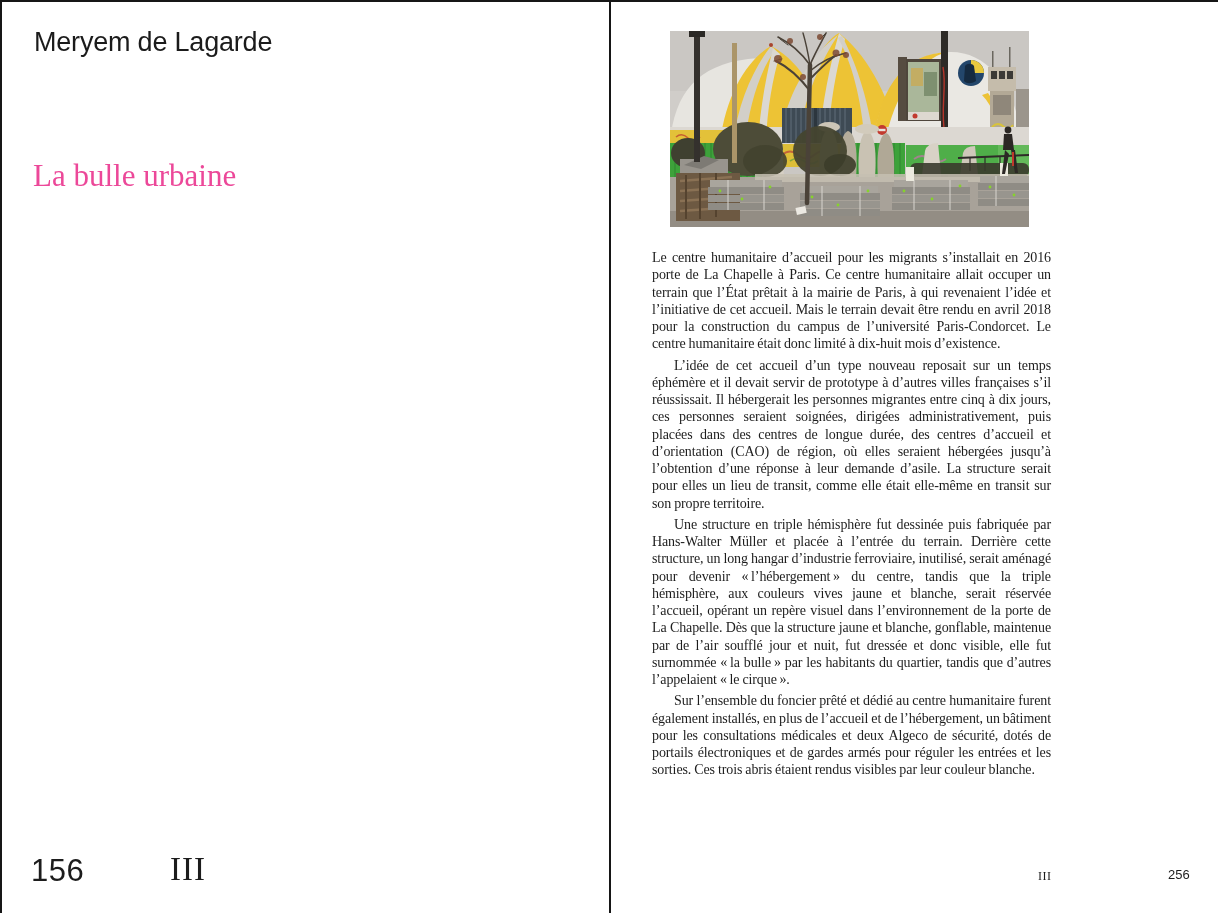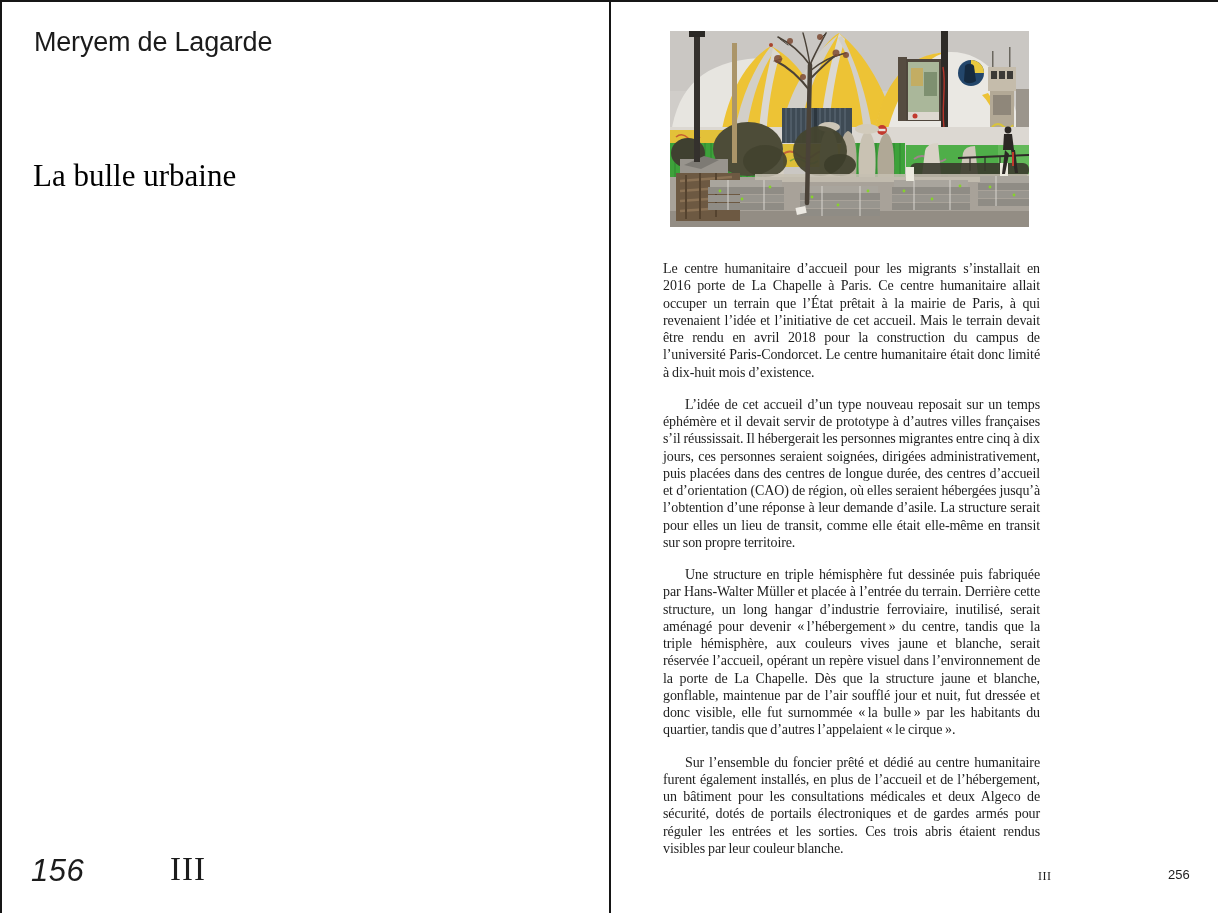--- a/index.html
+++ b/index.html
@@ -19,43 +19,43 @@
   .author{
     position:absolute;left:32px;top:26px;
     font-family:"Liberation Sans",sans-serif;
     font-size:27px;line-height:1.1;font-weight:400;letter-spacing:-0.2px;
     color:#1b1b1b;margin:0;
   }
   .essay-title{
     position:absolute;left:31px;top:157px;
     font-family:"Liberation Serif",serif;
     font-size:31px;line-height:1.1;font-weight:400;
-    color:#000000;margin:0;
+    color:#ec4899;margin:0;
   }
   .folio-left-num{
     position:absolute;left:29px;top:853px;
     font-family:"Liberation Sans",sans-serif;
-    font-size:31px;line-height:1;font-weight:400;letter-spacing:0.5px;font-style:italic;
+    font-size:31px;line-height:1;font-weight:400;letter-spacing:0.5px;
   }
   .folio-left-part{
     position:absolute;left:168px;top:851px;
     font-family:"Liberation Serif",serif;
     font-size:33px;line-height:1;font-weight:400;letter-spacing:1px;
   }
   .photo{
     position:absolute;left:668px;top:29px;width:359px;height:196px;margin:0;
   }
   .photo svg{display:block;}
   .body-text{
     position:absolute;left:646px;top:243px;width:407px;
     font-family:"Liberation Serif",serif;
     font-size:14px;line-height:17.25px;
     text-align:justify;color:#1d1d1d;letter-spacing:-0.1px;word-spacing:-0.4px;
   }
-  .body-text p{margin:15px;}
+  .body-text p{margin:4px;}
   .body-text p + p{text-indent:22px;}
   .folio-right-part{
     position:absolute;left:1036px;top:868px;
     font-family:"Liberation Serif",serif;
     font-size:12px;line-height:1;letter-spacing:0.5px;
   }
   .folio-right-num{
     position:absolute;left:1166px;top:866px;
     font-family:"Liberation Sans",sans-serif;
     font-size:13px;line-height:1;font-weight:400;

